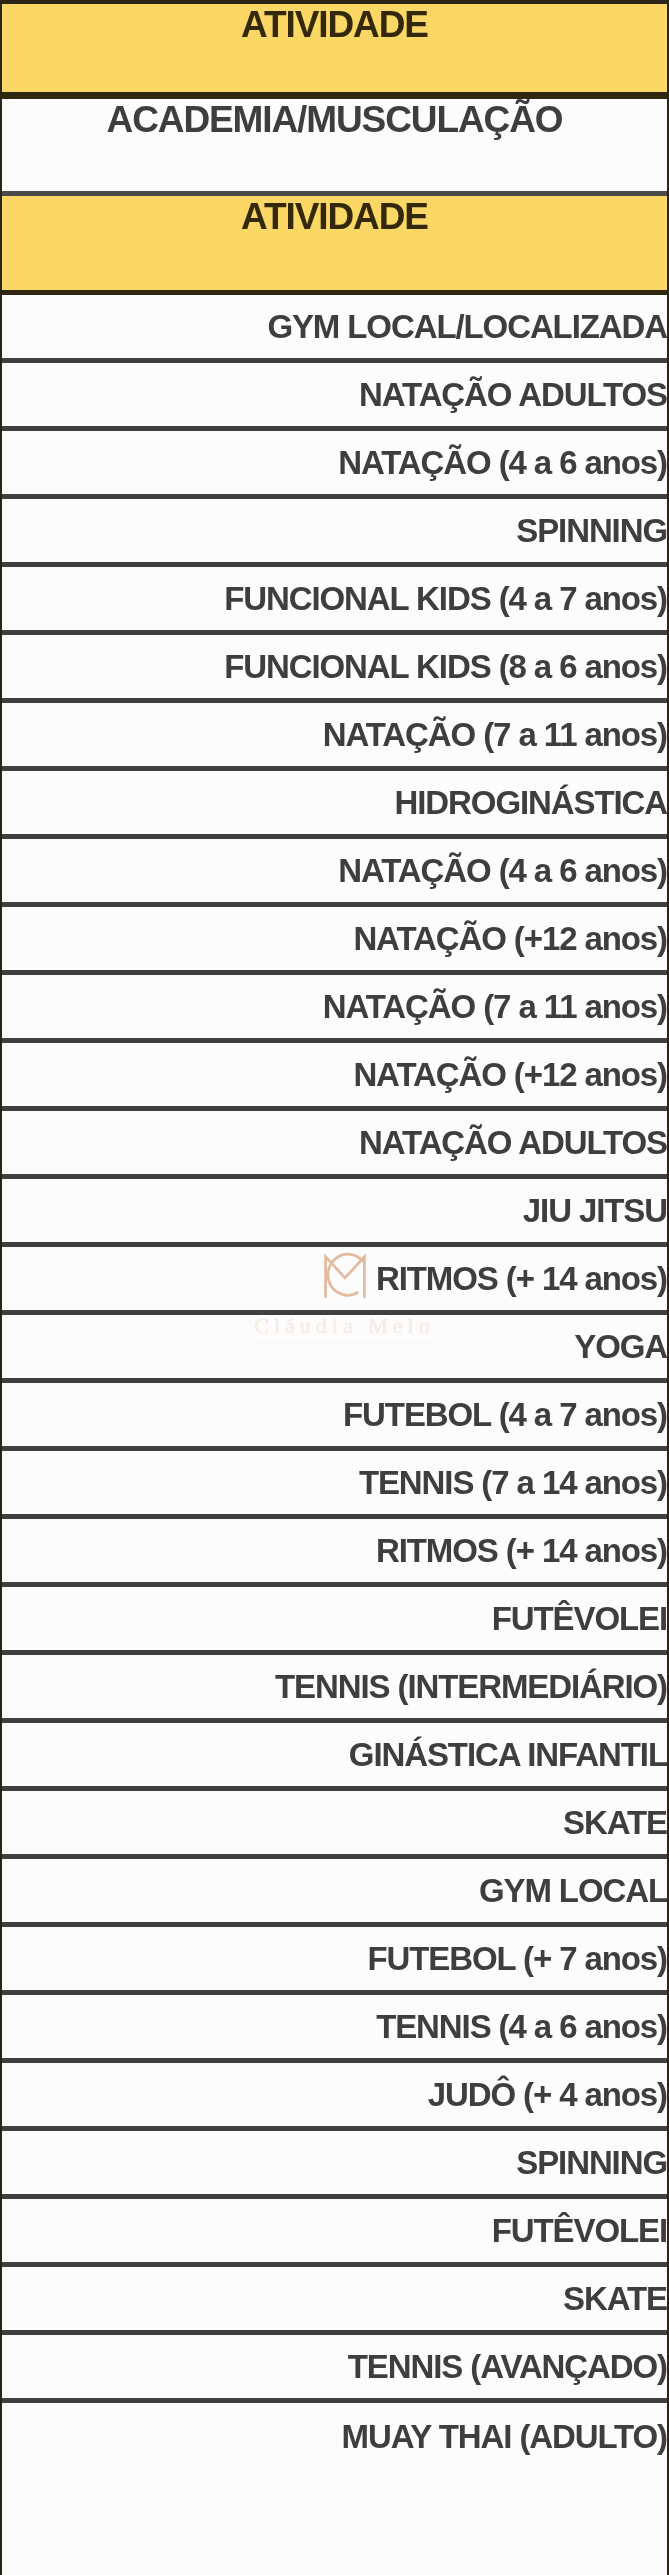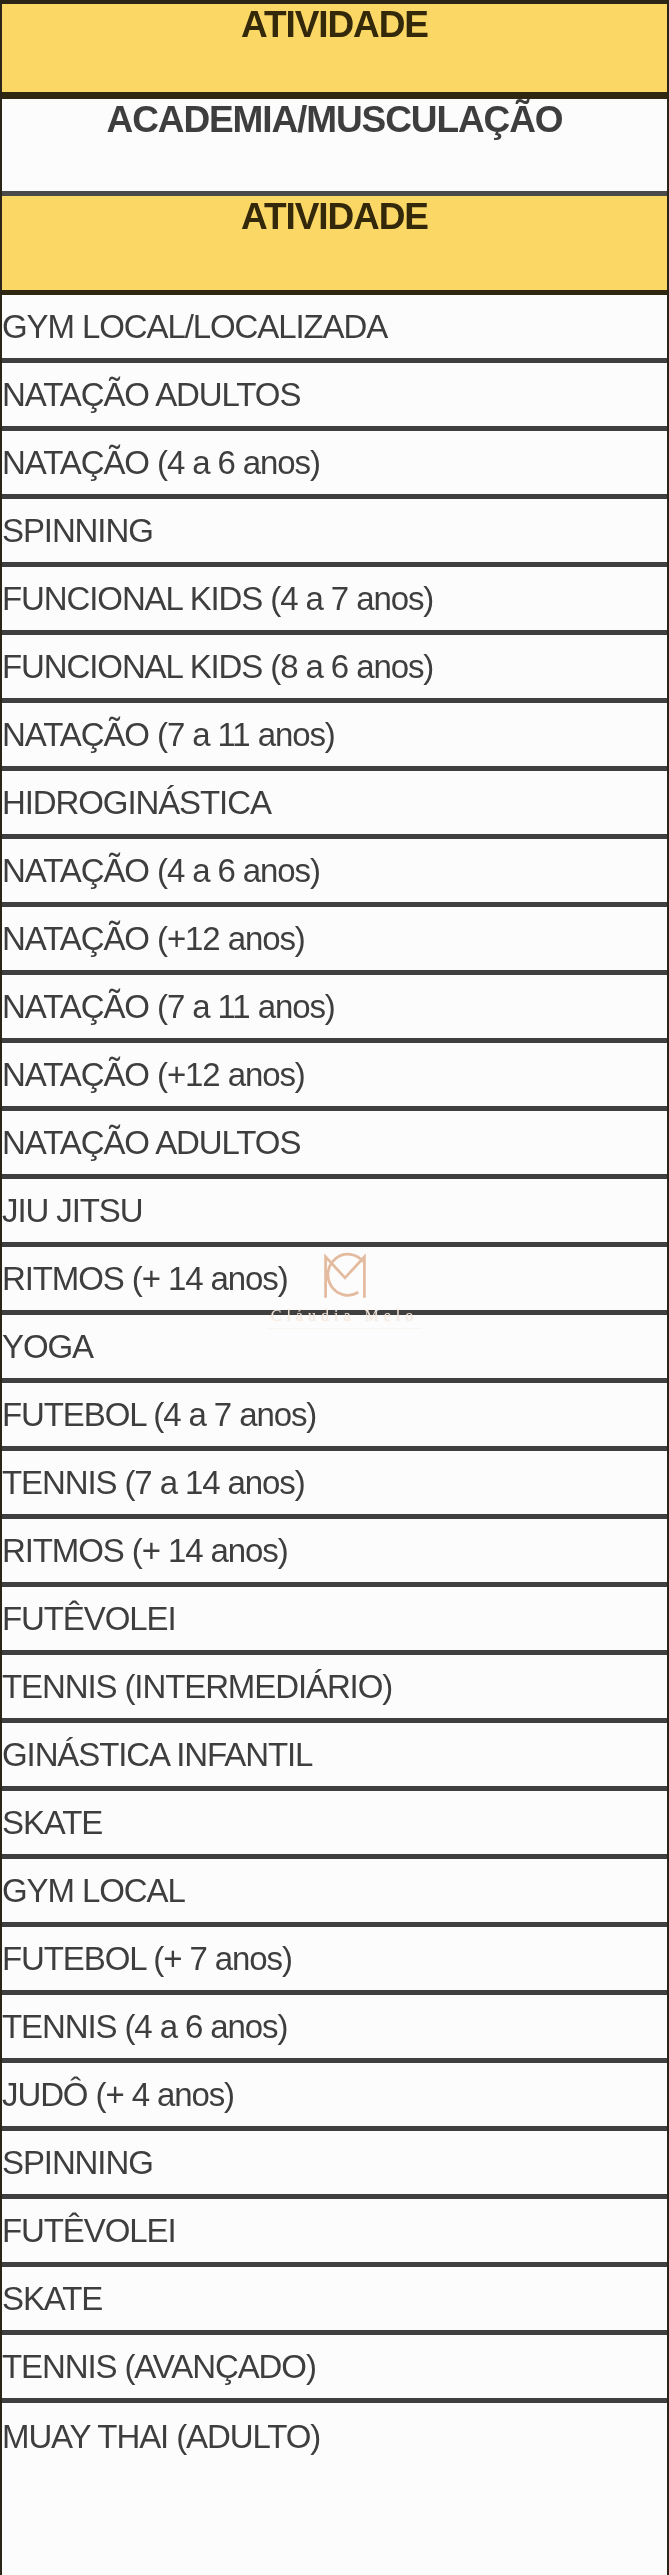--- a/index.html
+++ b/index.html
@@ -53,41 +53,41 @@
     background:var(--row-bg);
     border-bottom:5px solid var(--big-row-border);
     color:var(--row-text);
     font-size:37px;font-weight:700;letter-spacing:-1.1px;
   }
   .rows{display:flex;flex-direction:column;flex:0 0 auto;}
   .row{
     height:68px;
     background:var(--row-bg);
     border-bottom:5px solid var(--row-border);
-    display:flex;align-items:center;justify-content:flex-start;
+    display:flex;align-items:center;justify-content:flex-end;
     box-sizing:border-box;
     color:var(--row-text);
-    font-size:33px;font-weight:400;letter-spacing:-1.1px;
+    font-size:33px;font-weight:700;letter-spacing:-1.1px;
     text-align:center;
   }
   .row:last-child{border-bottom:none;}
   .watermark{
     position:absolute;
     left:244px;top:1249px;
     width:201px;
     z-index:5;
     pointer-events:none;
     text-align:center;
   }
   .wm-monogram{display:block;margin:0 auto;opacity:.8;}
   .wm-text{
     display:inline-block;
-    margin-top:7px;
+    margin-top:13px;
     font-family:"Liberation Serif","DejaVu Serif",serif;
-    font-size:16px;font-weight:400;
+    font-size:22px;font-weight:400;
     letter-spacing:5px;
     color:rgba(246,238,230,0.92);
     border-bottom:1.1px solid rgba(246,238,230,0.55);
     padding:0 3.3px 2.8px 3.3px;
     white-space:nowrap;
     text-shadow:0 0 1.1px rgba(222,172,137,0.35);
   }
 </style>
 </head>
 <body>

